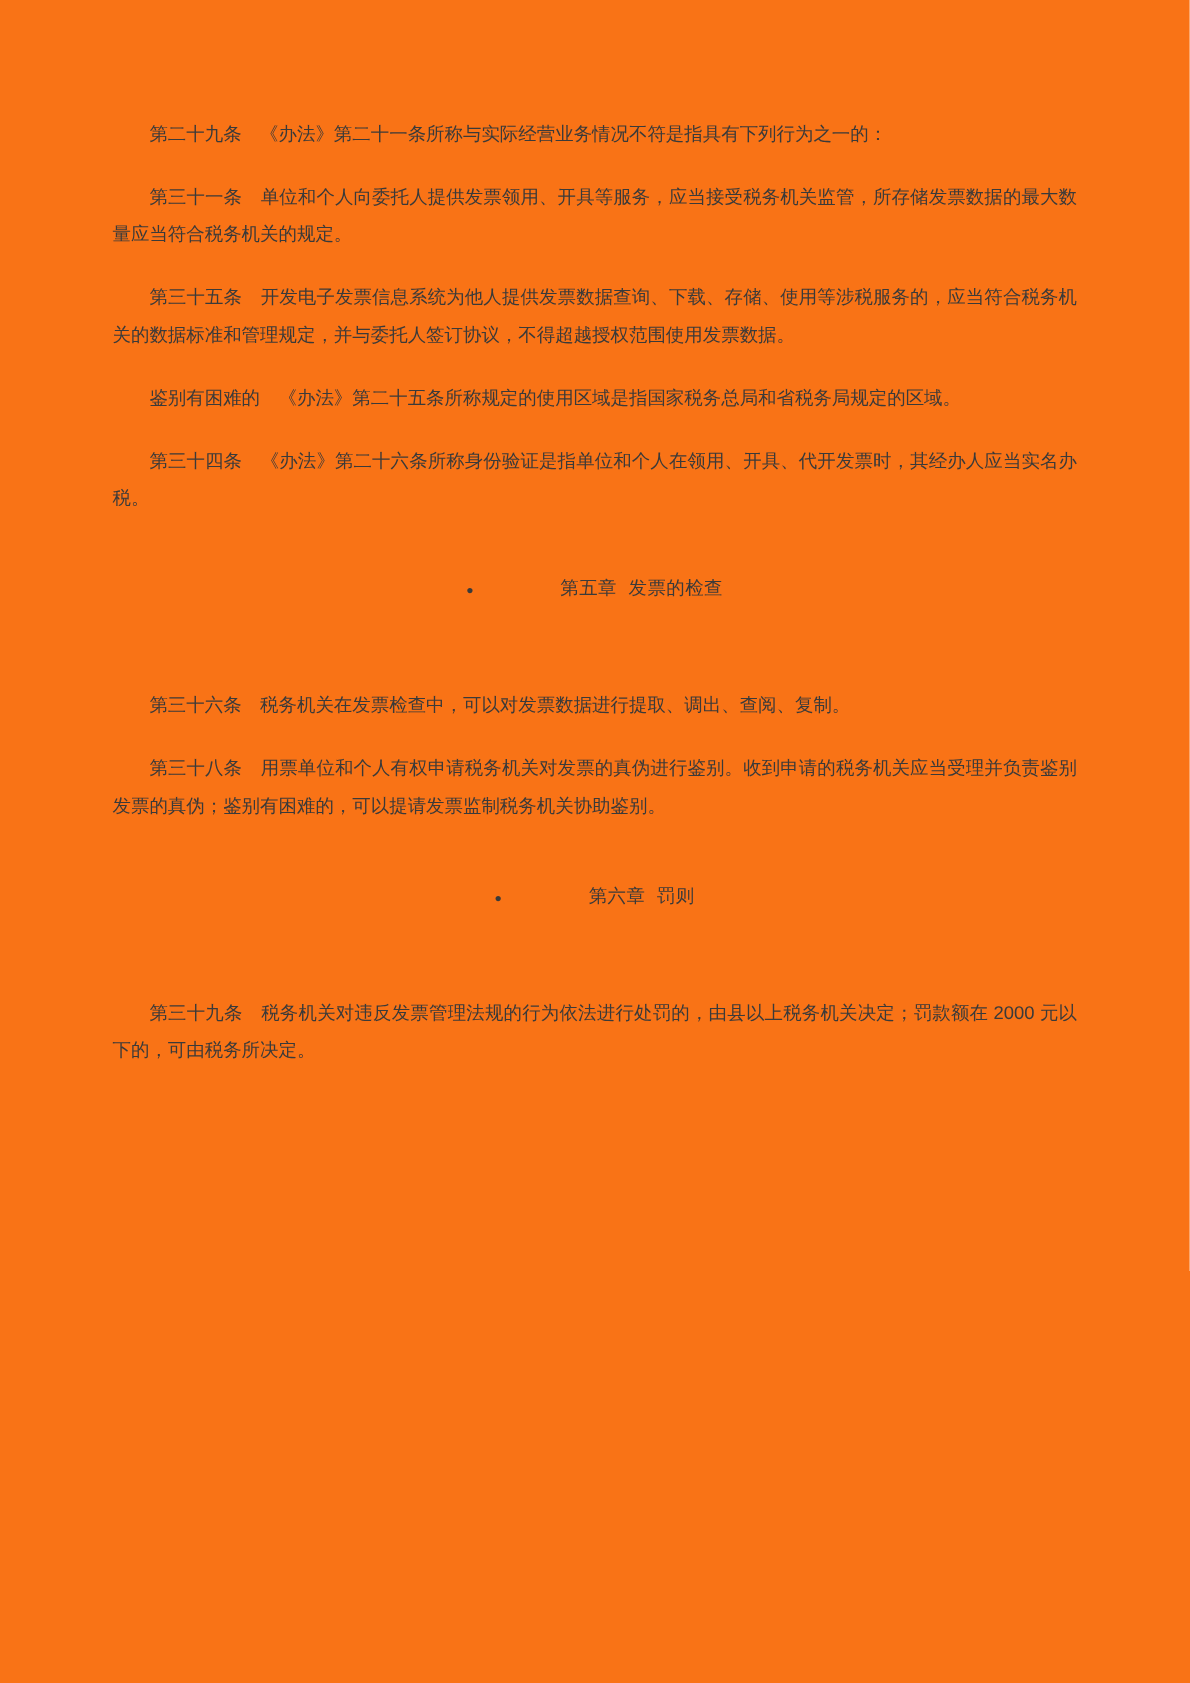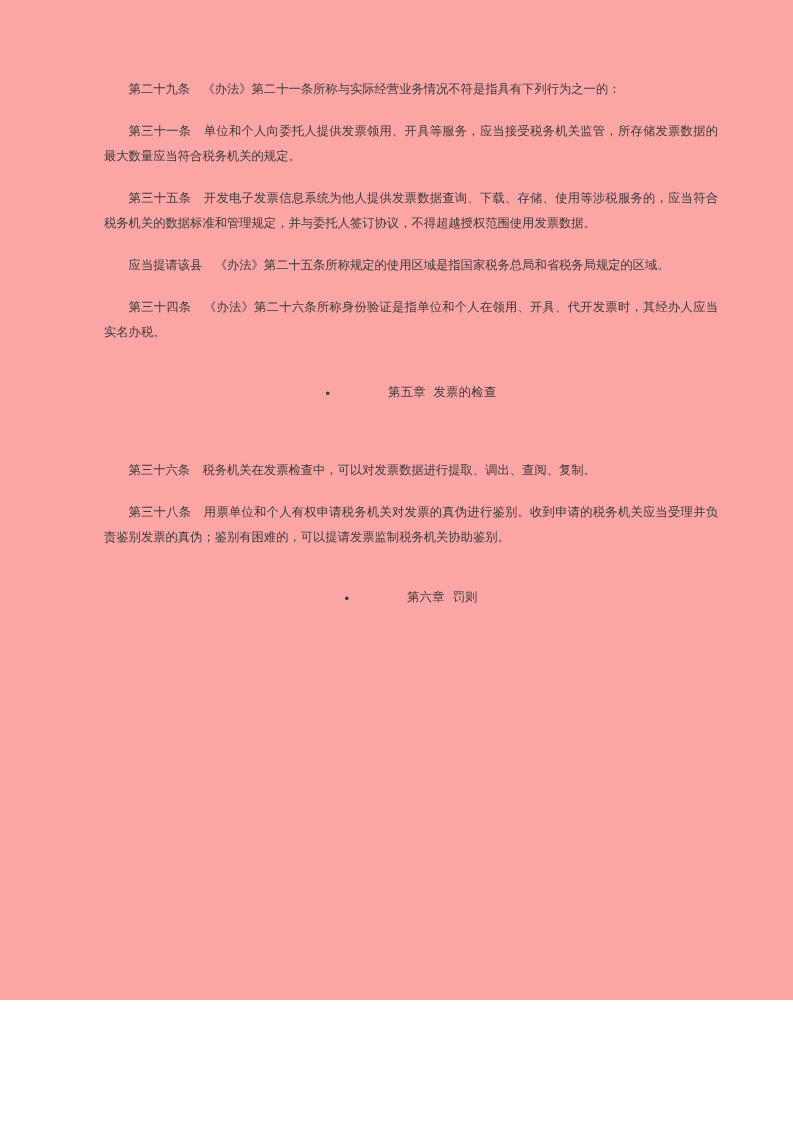--- a/index.html
+++ b/index.html
@@ -10,23 +10,23 @@
     width: 793px;
     height: 1122px;
     background: #ffffff;
     overflow: hidden;
     font-family: "Liberation Sans", "DejaVu Sans", sans-serif;
     color: #3a3a3a;
   }
   .doc-page {
     box-sizing: border-box;
     width: 793px;
-    height: 1000px;
-    padding: 77px 75px 40px 104px;
-    background: #fca5a5;
+    height: 1122px;
+    padding: 77px 75px 40px 75px;
+    background: #f97316;
   }
   .para {
     font-size: 12.3px;
     line-height: 25px;
     text-align: justify;
     text-indent: 2em;
     margin: 0 0 17px 0;
   }
   .chapter {
     display: flex;
@@ -47,30 +47,31 @@
   }
 </style>
 </head>
 <body>
 
 <div class="doc-page">
 
   <p class="para">第二十九条　《办法》第二十一条所称与实际经营业务情况不符是指具有下列行为之一的：</p>
   <p class="para">第三十一条　单位和个人向委托人提供发票领用、开具等服务，应当接受税务机关监管，所存储发票数据的最大数量应当符合税务机关的规定。</p>
   <p class="para">第三十五条　开发电子发票信息系统为他人提供发票数据查询、下载、存储、使用等涉税服务的，应当符合税务机关的数据标准和管理规定，并与委托人签订协议，不得超越授权范围使用发票数据。</p>
-  <p class="para">应当提请该县　《办法》第二十五条所称规定的使用区域是指国家税务总局和省税务局规定的区域。</p>
+  <p class="para">鉴别有困难的　《办法》第二十五条所称规定的使用区域是指国家税务总局和省税务局规定的区域。</p>
   <p class="para">第三十四条　《办法》第二十六条所称身份验证是指单位和个人在领用、开具、代开发票时，其经办人应当实名办税。</p>
 
   <div class="chapter">
     <span class="bullet">•</span>
     <span class="chapter-text">第五章 发票的检查</span>
   </div>
 
   <p class="para">第三十六条　税务机关在发票检查中，可以对发票数据进行提取、调出、查阅、复制。</p>
   <p class="para">第三十八条　用票单位和个人有权申请税务机关对发票的真伪进行鉴别。收到申请的税务机关应当受理并负责鉴别发票的真伪；鉴别有困难的，可以提请发票监制税务机关协助鉴别。</p>
 
   <div class="chapter">
     <span class="bullet">•</span>
     <span class="chapter-text">第六章 罚则</span>
   </div>
 
+  <p class="para">第三十九条　税务机关对违反发票管理法规的行为依法进行处罚的，由县以上税务机关决定；罚款额在 2000 元以下的，可由税务所决定。</p>
 
 </div>
 
 </body></html>

